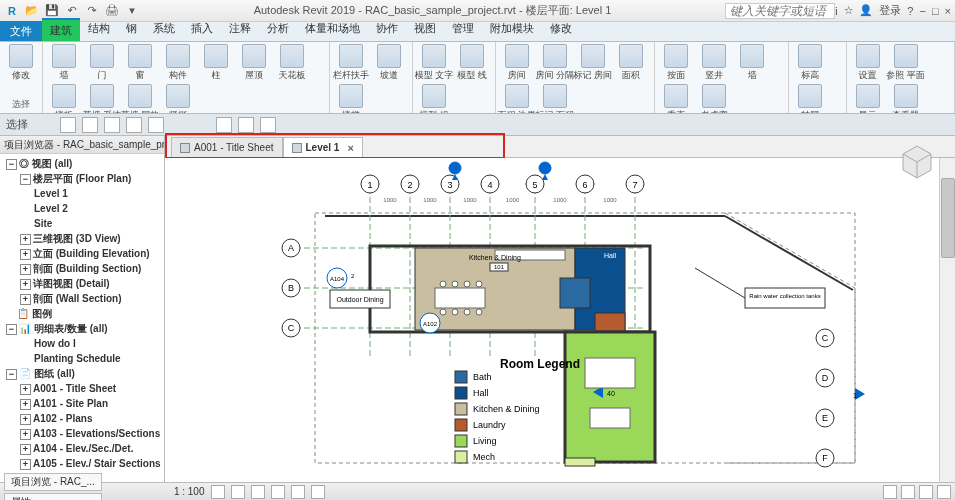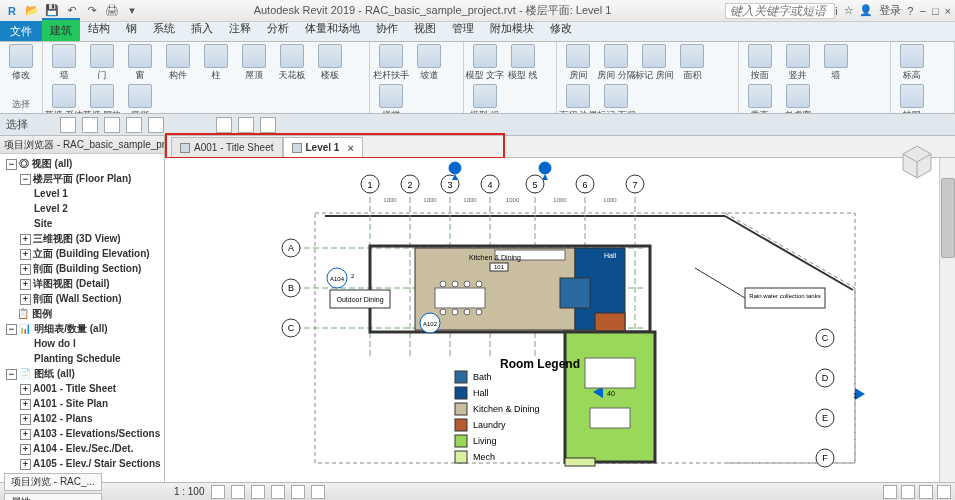--- a/index.html
+++ b/index.html
@@ -253,20 +253,40 @@
     </div>
     <div class="group">
       <div class="gicons">
         <div class="gicon">
           <div class="ic"></div>
           <div class="lbl">标高</div>
         </div>
         <div class="gicon">
           <div class="ic"></div>
           <div class="lbl">轴网</div>
+        </div>
+      </div>
+    </div>
+    <div class="group">
+      <div class="gicons">
+        <div class="gicon">
+          <div class="ic"></div>
+          <div class="lbl">设置</div>
+        </div>
+        <div class="gicon">
+          <div class="ic"></div>
+          <div class="lbl">参照 平面</div>
+        </div>
+        <div class="gicon">
+          <div class="ic"></div>
+          <div class="lbl">显示</div>
+        </div>
+        <div class="gicon">
+          <div class="ic"></div>
+          <div class="lbl">查看器</div>
         </div>
       </div>
     </div>
   </div>
 
 <div class="optbar">
   <span>选择</span>
   <span style="flex:0 0 20px"></span>
   <div class="ico"></div>
   <div class="ico"></div>

